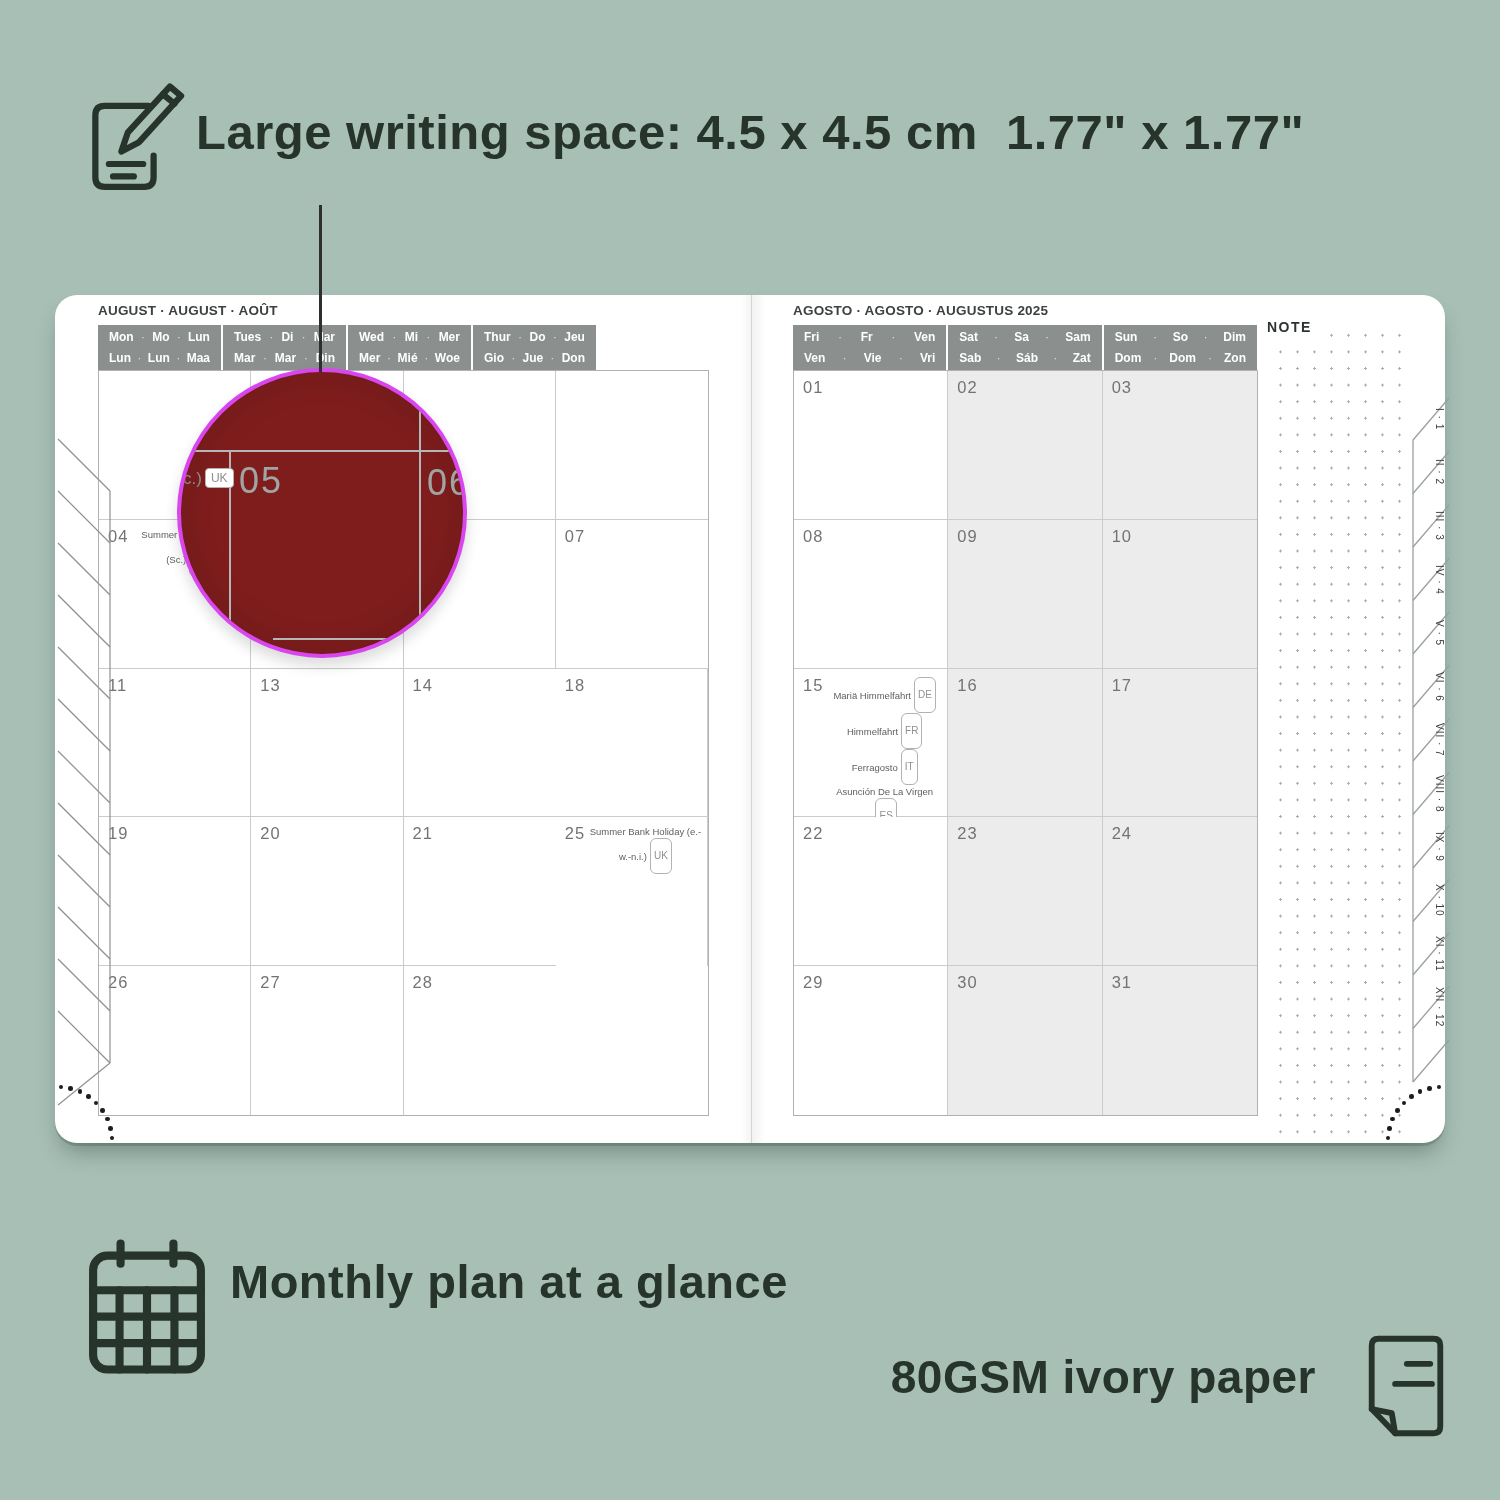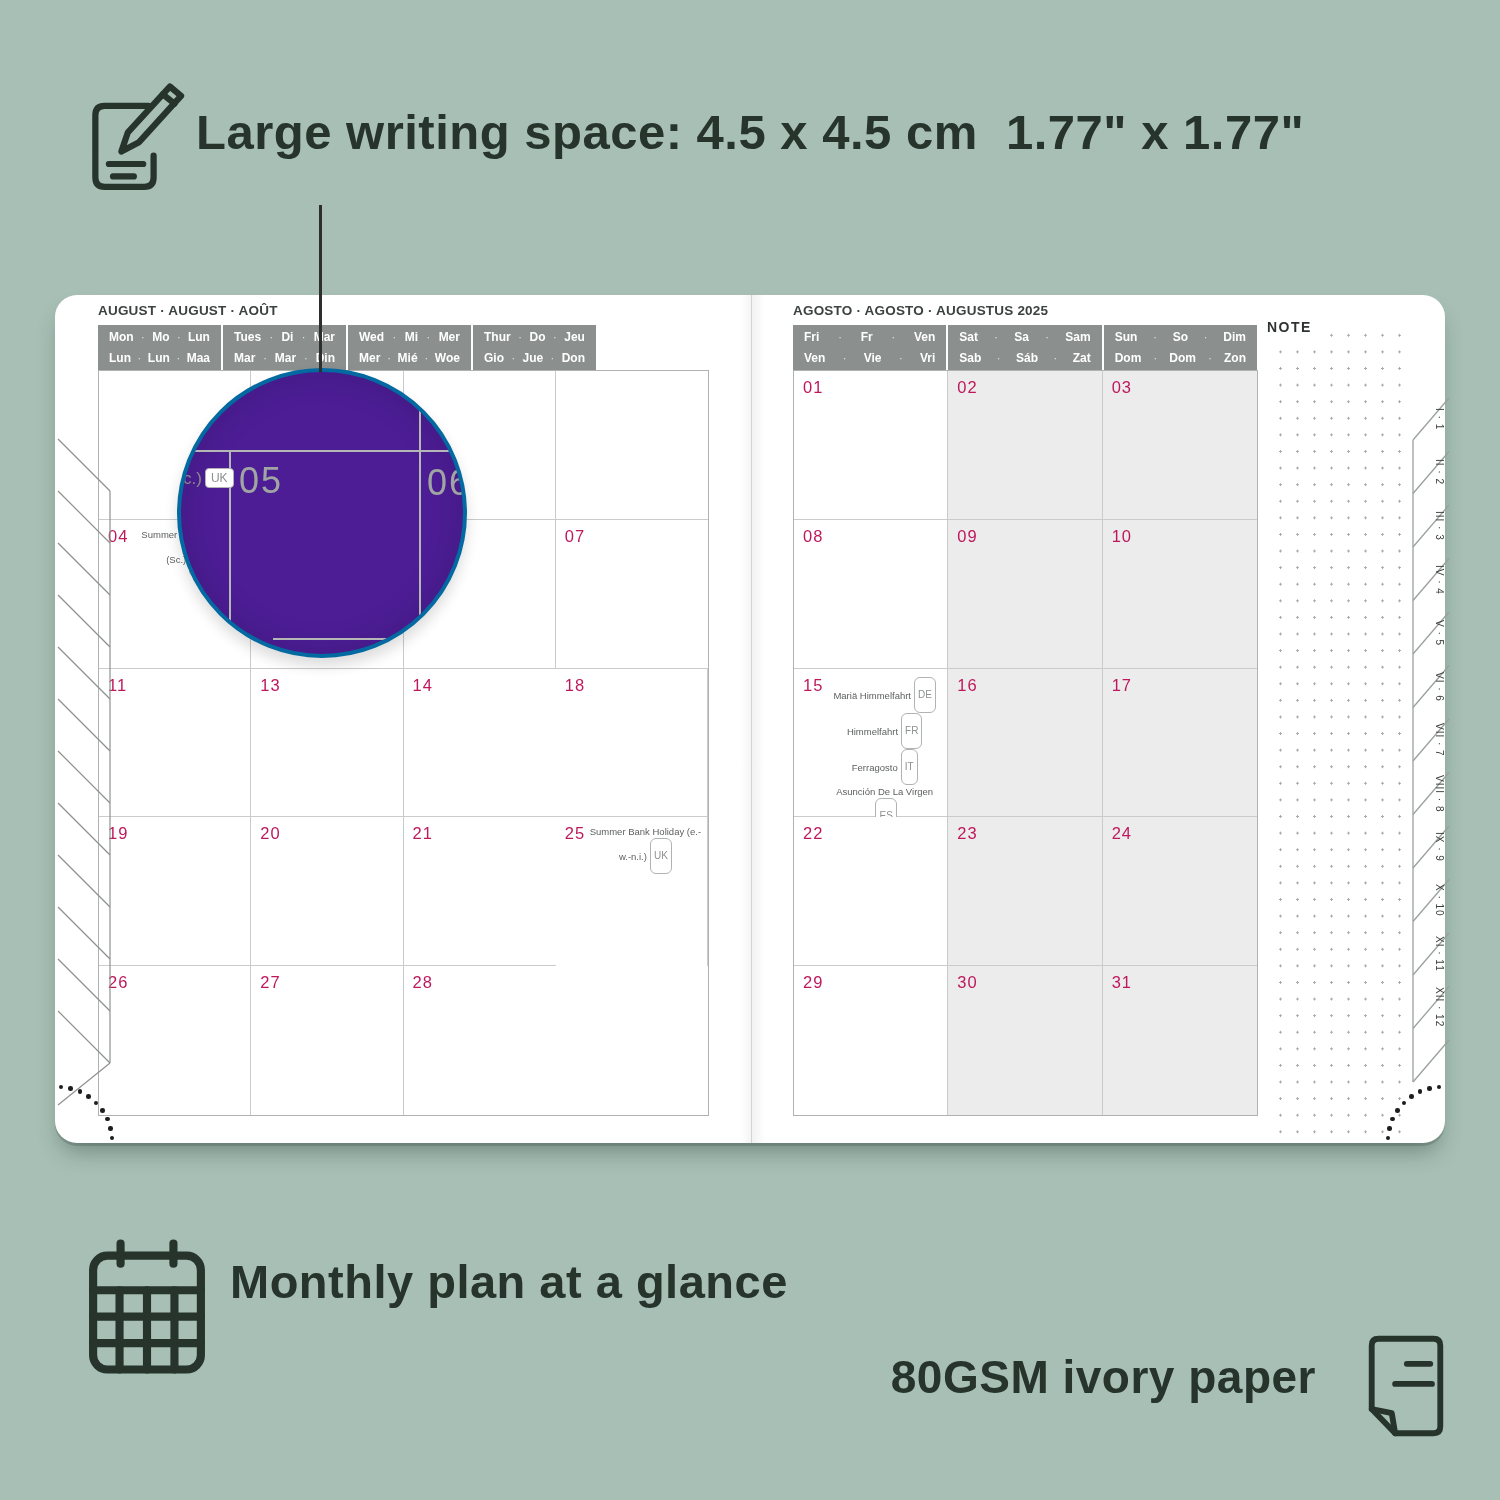--- a/index.html
+++ b/index.html
@@ -31,41 +31,41 @@
   .hdr-line{display:flex;justify-content:space-between;align-items:center;padding:0 11px;height:21px;
     font-size:12px;font-weight:bold;color:#fff;}
   .hdr-sep{font-weight:normal;opacity:.75;font-size:11px;}
   
   .cal-grid{top:75px;height:746px;display:grid;grid-template-rows:repeat(5,1fr);
     border:1.2px solid #afb2b1;box-sizing:border-box;background:#fff;}
   #left-grid{left:43px;width:611px;} #right-grid{left:738px;width:465px;}
   .cell{position:relative;border-right:1px solid #c9ccca;border-bottom:1px solid #c9ccca;box-sizing:border-box;background:#fff;}
   .cell.last-col{border-right:none;} .cell.last-row{border-bottom:none;}
   .cell.weekend{background:#ececec;}
-  .daynum{position:absolute;left:9px;top:7px;font-size:16.5px;color:#be185d;letter-spacing:1px;text-align:right;}
+  .daynum{position:absolute;left:9px;top:7px;font-size:16.5px;color:#737373;letter-spacing:1px;text-align:right;}
   .holidays{position:absolute;left:32px;right:4px;top:8px;text-align:center;font-size:9.5px;line-height:13px;color:#5c615f;}
   .badge{display:inline-block;border:1px solid #b0b3b1;border-radius:6px;padding:12px 3px;margin-left:3px;
     font-size:10px;line-height:10px;color:#8d918f;background:#fff;vertical-align:1px;}
   
   #note-dots{left:1211px;top:26px;width:142px;height:815px;
     background-image:radial-gradient(circle,#a8acaa 1.1px,rgba(0,0,0,0) 1.3px);
     background-size:17px 16.6px;background-position:6px 6px;}
   #note-label{left:1212px;top:24px;font-size:14px;font-weight:bold;letter-spacing:1.5px;color:#2e3331;
     background:#fff;padding:0 10px 3px 0;}
   
   #tab-lines{left:1352px;top:95px;width:44px;height:710px;overflow:visible;}
   .tab-label{position:absolute;left:1368px;width:22px;height:48px;writing-mode:vertical-rl;text-orientation:mixed;
     font-size:10px;color:#3a3f3d;letter-spacing:1px;text-align:center;white-space:nowrap;}
   
   #chevrons{left:0;top:130px;width:60px;height:690px;overflow:visible;}
   
   .arc-dot{position:absolute;width:4.5px;height:4.5px;border-radius:50%;background:#1d1d1d;}
   
-  #magnifier{left:122px;top:73px;width:290px;height:290px;border-radius:50%;background:#4c1d95;
-    border:4px solid #0369a1;box-sizing:border-box;overflow:hidden;z-index:30;
+  #magnifier{left:122px;top:73px;width:290px;height:290px;border-radius:50%;background:#7f1d1d;
+    border:4px solid #d946ef;box-sizing:border-box;overflow:hidden;z-index:30;
     box-shadow:inset 0 0 34px rgba(0,0,0,.14),0 8px 14px rgba(0,0,0,.14);}
   .mag-line{position:absolute;background:#b4b7b6;}
   .mag-num{position:absolute;font-size:36px;color:#a0a5a3;letter-spacing:2px;}
   #mag-fragment{position:absolute;left:2px;top:96px;font-size:17px;color:#8a8e8c;white-space:nowrap;}
   #mag-fragment .badge{font-size:12px;line-height:16px;padding:1px 5px;border-radius:4px;vertical-align:2px;}
   
   #monthly-text{left:230px;top:1254px;font-size:47px;font-weight:600;letter-spacing:.5px;white-space:nowrap;}
   #calendar-icon{left:86px;top:1237px;}
   #paper-text{right:184px;top:1350px;font-size:46px;font-weight:600;letter-spacing:.5px;white-space:nowrap;}
   #paper-icon{left:1360px;top:1318px;}

